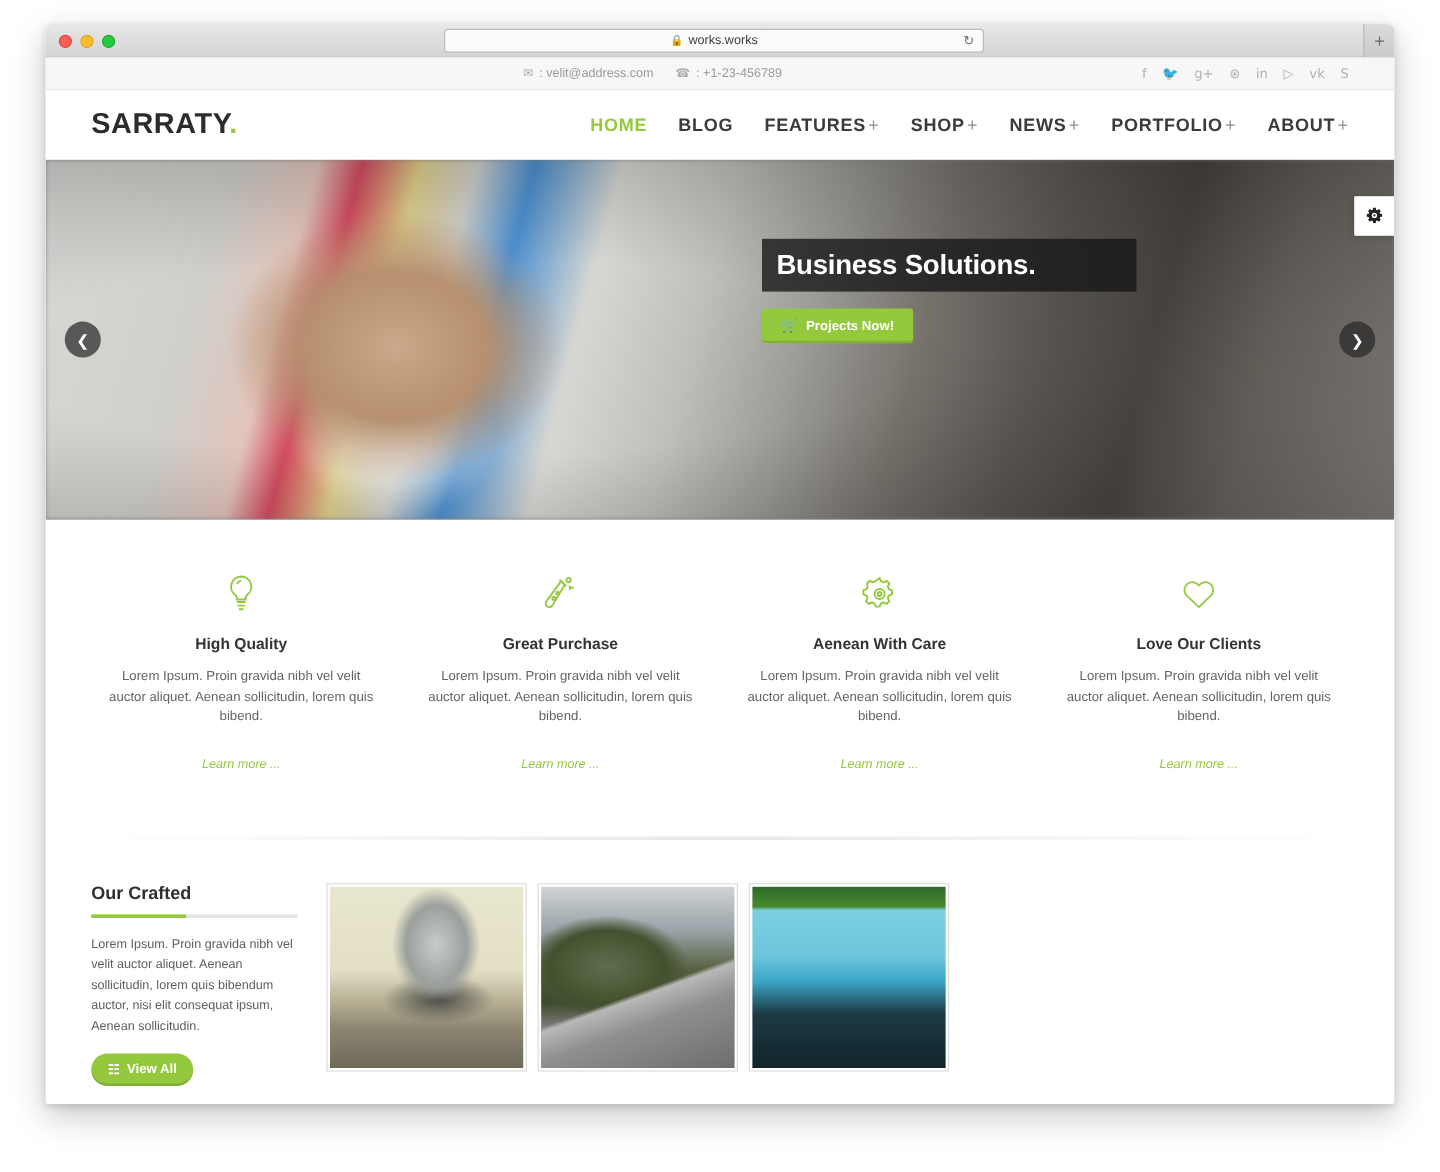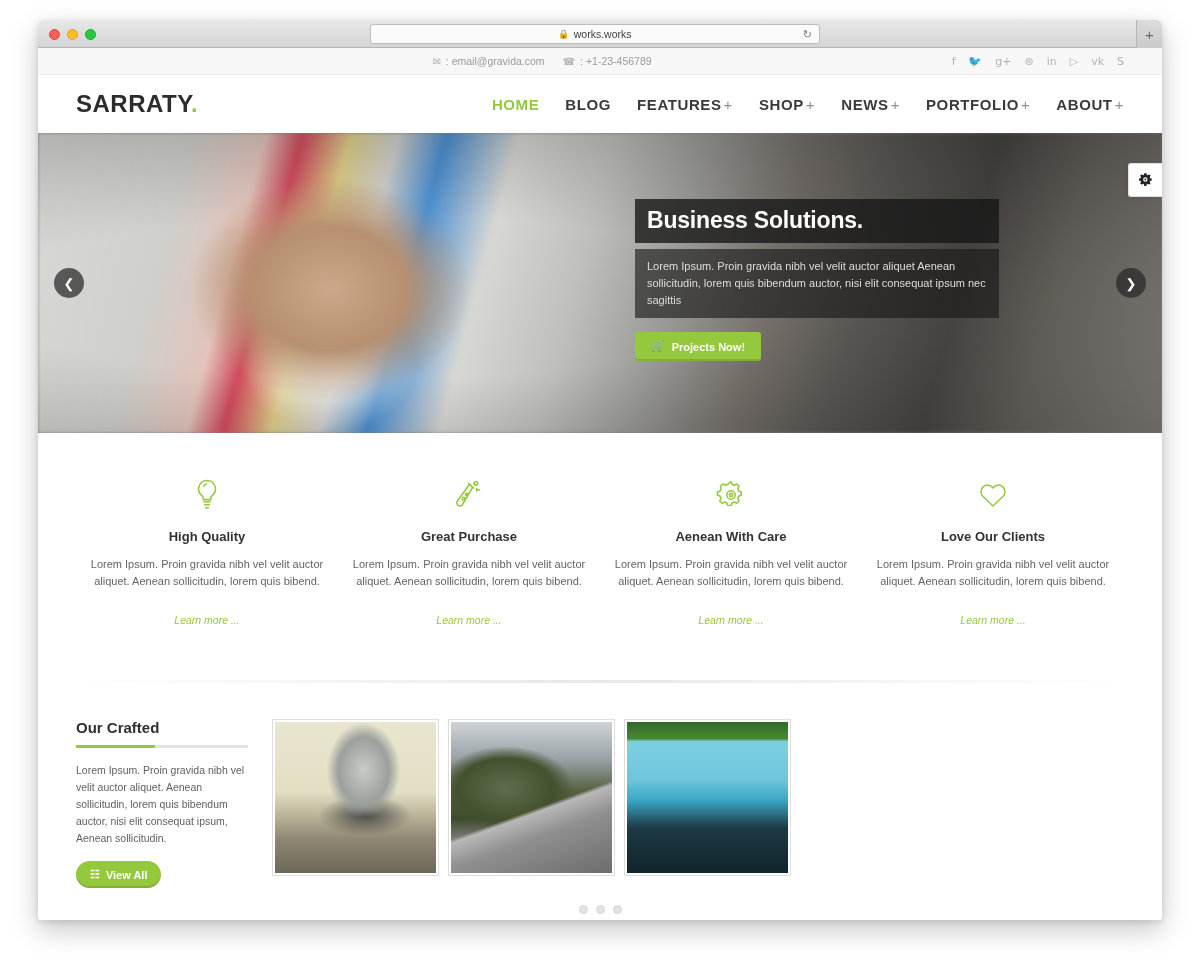--- a/index.html
+++ b/index.html
@@ -121,21 +121,21 @@
         #4b8fd0 34%, #d7d7d3 40%, #bfbfbb 48%,
         #9a9a96 56%, #77726c 64%, #5c5955 72%,
         #4b4845 80%, #6d6963 88%, #8e8a84 100%);
     filter: blur(1.6px);
   }
   .hero-vignette {
     position: absolute; inset: 0;
     background: radial-gradient(ellipse at 30% 55%, rgba(0,0,0,0) 35%, rgba(0,0,0,0.28) 100%);
   }
   .hero-content {
-    position: absolute; left: 597px; top: 66px; width: 364px;
+    position: absolute; left: 597px; top: 66px; width: 312px;
   }
   .hero-title {
     background: rgba(22,22,22,0.78);
     color: #fff;
     font-size: 23px; font-weight: bold;
     padding: 8px 12px 9px 12px;
     letter-spacing: -0.2px;
   }
   .hero-desc {
     margin-top: 6px;
@@ -175,21 +175,21 @@
     display: flex; align-items: center; justify-content: center;
     font-size: 15px; color: #2e2e2e;
     box-shadow: -1px 1px 4px rgba(0,0,0,0.12);
     cursor: pointer; z-index: 8;
   }
 
   
   .features {
     display: flex;
     padding: 42px 38px 0 38px;
-    gap: 0;
+    gap: 16px;
   }
   .feature { flex: 1; text-align: center; padding: 0 14px; }
   .feature-icon { height: 40px; color: #95c93d; display: flex; align-items: center; justify-content: center; }
   .feature-title {
     margin-top: 14px;
     font-size: 13px; font-weight: bold; color: #333;
   }
   .feature-text {
     margin-top: 12px;
     font-size: 11px; line-height: 1.5; color: #646464;
@@ -285,21 +285,21 @@
     </div>
     <div class="newtab">+</div>
   </div>
 
   <div class="viewport">
 
     <div class="topbar">
       <div class="contact-group">
         <div class="contact-item">
           <span class="gi">✉</span>
-          <span>: email@gravida.com</span>
+          <span>: velit@address.com</span>
         </div>
         <div class="contact-item">
           <span class="gi">☎</span>
           <span>: +1-23-456789</span>
         </div>
       </div>
       <div class="social">
         <span>f</span>
         <span>🐦</span>
         <span>g+</span>
@@ -325,21 +325,20 @@
         <a href="#"><span>ABOUT</span><span class="plus">+</span></a>
       </div>
     </div>
 
     <div class="hero">
       <div class="hero-bg"></div>
       <div class="hero-vignette"></div>
 
       <div class="hero-content">
         <div class="hero-title">Business Solutions.</div>
-        <div class="hero-desc">Lorem Ipsum. Proin gravida nibh vel velit auctor aliquet Aenean sollicitudin, lorem quis bibendum auctor, nisi elit consequat ipsum nec sagittis</div>
         <button class="btn-purchase">
           <span>🛒</span>
           <span>Projects Now!</span>
         </button>
       </div>
 
       <div class="slider-arrow prev">
         <span>❮</span>
       </div>
       <div class="slider-arrow next">

